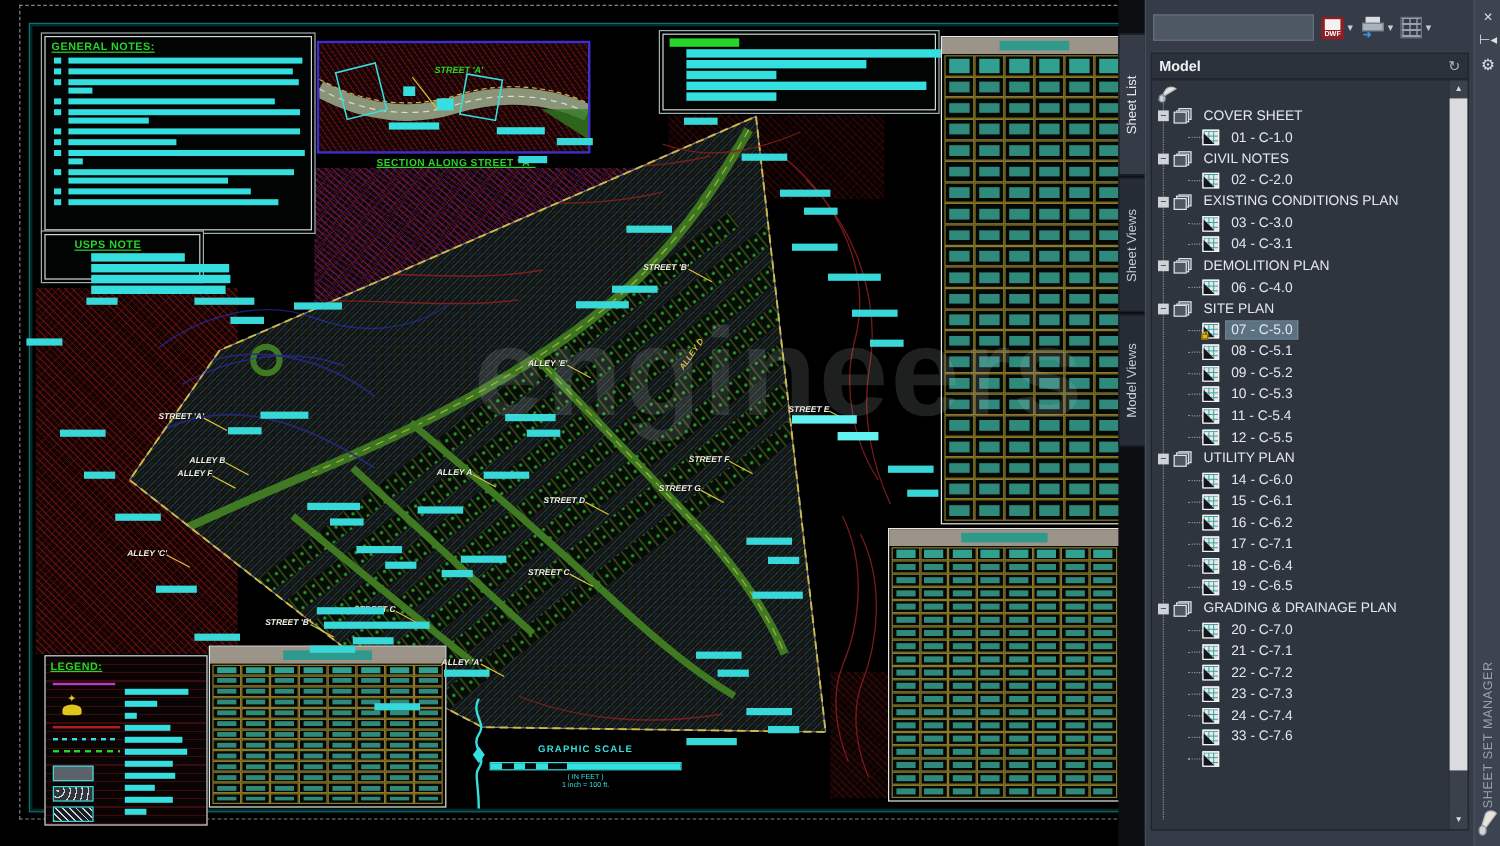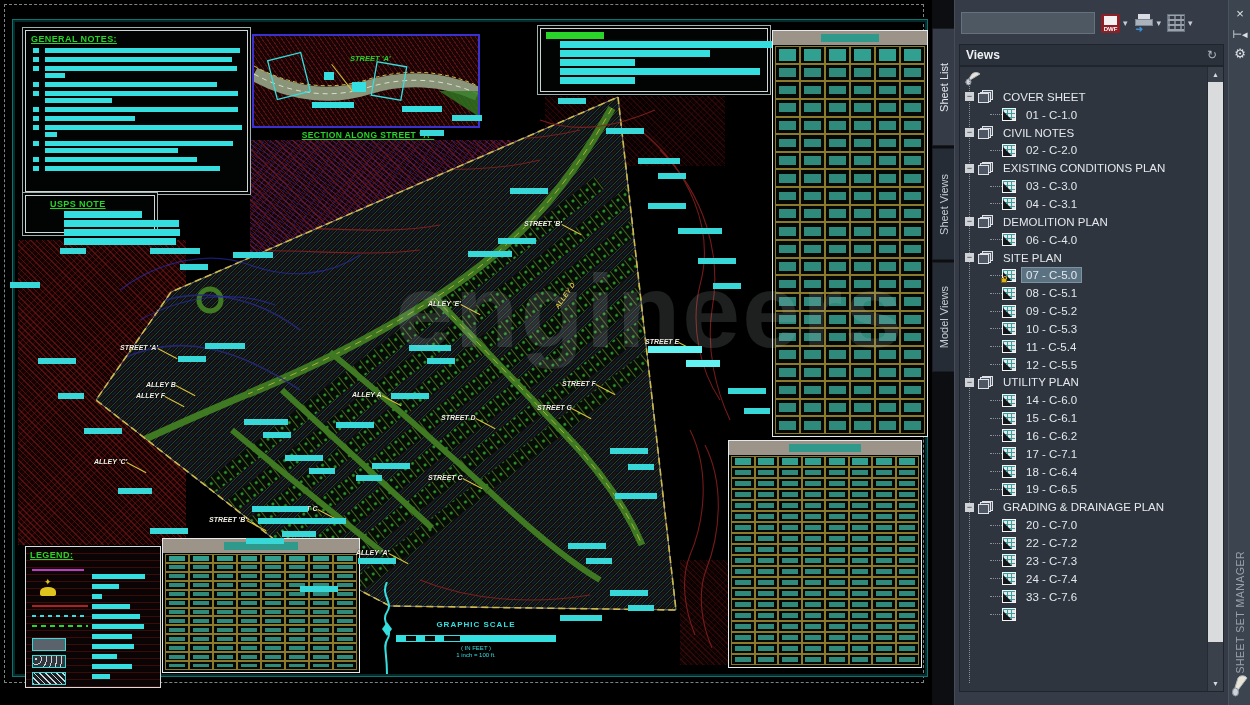--- a/index.html
+++ b/index.html
@@ -1,20 +1,20 @@
 <!DOCTYPE html>
 <html><head>
 <meta charset="utf-8">
 <style>
   html,body{margin:0;padding:0;background:#000;}
   *{box-sizing:border-box;font-family:"Liberation Sans",sans-serif;}
   #screen{position:relative;width:1250px;height:705px;background:#000;overflow:hidden;}
 
   
-  #viewport{position:absolute;left:0;top:0;width:935px;height:705px;background:#000;}
+  #viewport{position:absolute;left:12px;top:0;width:935px;height:705px;background:#000;}
   .paper-dash{position:absolute;left:4px;top:4px;width:920px;height:679px;border:1px dashed #7d8488;}
   .sheet-frame{position:absolute;left:12px;top:19px;width:916px;height:658px;border:1px solid #0e7272;box-shadow:inset 0 0 0 2px #052a2a;}
   .hatch{position:absolute;}
   .hatch-red{background:
      repeating-linear-gradient(45deg, rgba(165,28,28,.50) 0 1px, transparent 1px 4px),
      repeating-linear-gradient(-45deg, rgba(120,16,16,.38) 0 1px, transparent 1px 5px),
      #160404;}
   .hatch-blue{background:
      repeating-linear-gradient(30deg, rgba(52,52,210,.42) 0 1px, transparent 1px 4px),
      repeating-linear-gradient(118deg, rgba(40,40,170,.30) 0 1px, transparent 1px 6px);}
@@ -1715,21 +1715,21 @@
           </span>
           <span class="drop">▾</span>
         </div>
         <div class="tbtn">
           <span class="sel-icon"></span>
           <span class="drop">▾</span>
         </div>
       </div>
 
       <div id="sheets-header">
-        <span class="title">Views</span>
+        <span class="title">Model</span>
         <span class="refresh">↻</span>
       </div>
 
       <div id="treebox">
         <svg id="rooticon" width="20" height="17" viewBox="0 0 20 17">
           <path d="M2,13 C2,10 4,9 6,10 L16,4 C14,2 10,2 8,4 Z" fill="#e8e4d8" stroke="#aeb5bd"></path>
           <ellipse cx="4.5" cy="12" rx="2.5" ry="3" fill="#cfd4d8" stroke="#8a9099"></ellipse>
         </svg>
         <div class="treeline"></div>
         <div id="tree-rows">
@@ -1880,20 +1880,25 @@
                 <i></i>
                 <i></i>
                 <i></i>
               </span>
               <span class="tlabel">GRADING &amp; DRAINAGE PLAN</span>
             </div>
             <div class="trow">
               <span class="stub"></span>
               <span class="pgicon"></span>
               <span class="tlabel">20 - C-7.0</span>
+            </div>
+            <div class="trow">
+              <span class="stub"></span>
+              <span class="pgicon"></span>
+              <span class="tlabel">21 - C-7.1</span>
             </div>
             <div class="trow">
               <span class="stub"></span>
               <span class="pgicon"></span>
               <span class="tlabel">22 - C-7.2</span>
             </div>
             <div class="trow">
               <span class="stub"></span>
               <span class="pgicon"></span>
               <span class="tlabel">23 - C-7.3</span>

